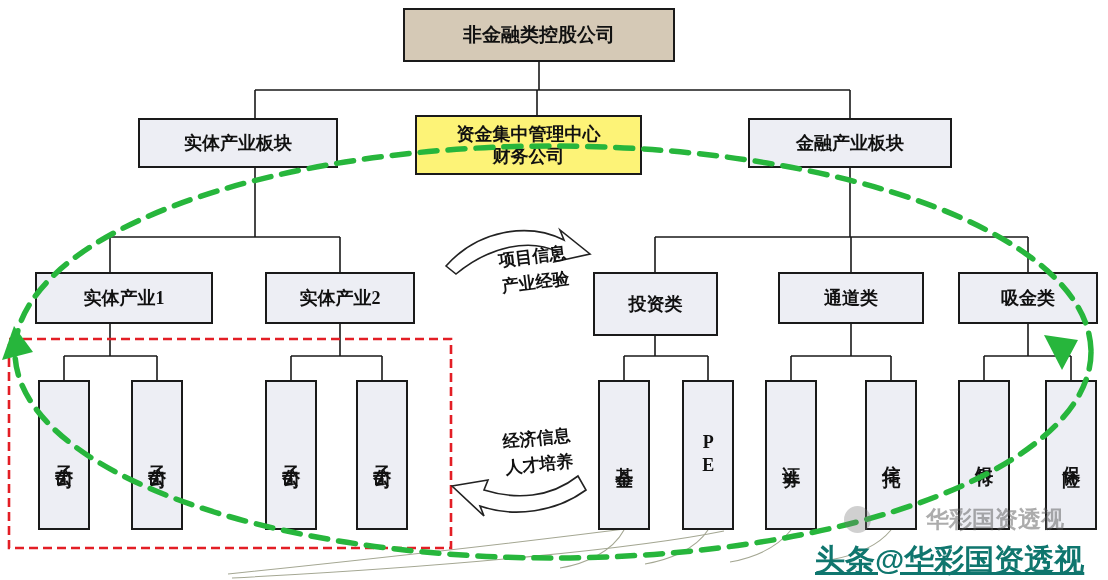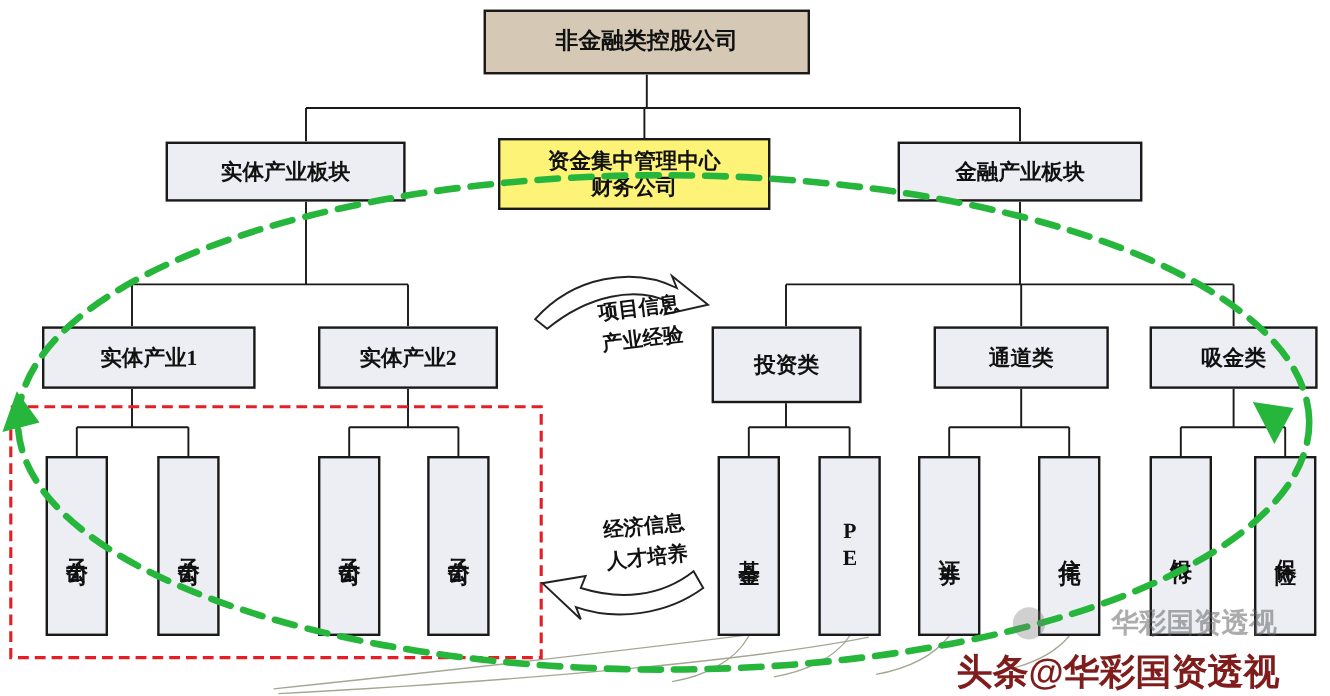--- a/index.html
+++ b/index.html
@@ -16,22 +16,22 @@
   .box.root{background:#d5c9b6;font-size:19px;}
   .box.yellow{background:#fdf377;flex-direction:column;}
   .box.tall{writing-mode:vertical-rl;text-orientation:upright;letter-spacing:3px;font-size:18px;}
   .anno{
     position:absolute;z-index:4;font-weight:bold;font-size:17px;line-height:1.55;
     text-align:center;white-space:nowrap;color:#111;
   }
   .anno.top{left:468px;top:244px;width:132px;transform:rotate(-7deg);}
   .anno.bottom{left:476px;top:426px;width:124px;transform:rotate(-6deg);}
   .watermark-main{
-    position:absolute;left:797px;top:540px;z-index:5;font-family:"Liberation Sans","DejaVu Sans",sans-serif;
-    font-weight:bold;font-size:30px;color:#7f1d1d;white-space:nowrap;
+    position:absolute;left:815px;top:540px;z-index:5;font-family:"Liberation Sans","DejaVu Sans",sans-serif;
+    font-weight:bold;font-size:30px;color:#0f766e;white-space:nowrap;text-decoration:underline;
   }
   .watermark-faint{
     position:absolute;left:892px;top:504px;z-index:5;font-family:Liberation Sans, sans-serif;
     font-weight:bold;font-size:23px;color:rgba(90,90,90,0.5);white-space:nowrap;margin-left:34px;
   }
   .watermark-logo{
     position:absolute;left:844px;top:506px;width:27px;height:27px;border-radius:50%;
     background:rgba(120,120,120,0.35);z-index:5;
   }
 </style>

